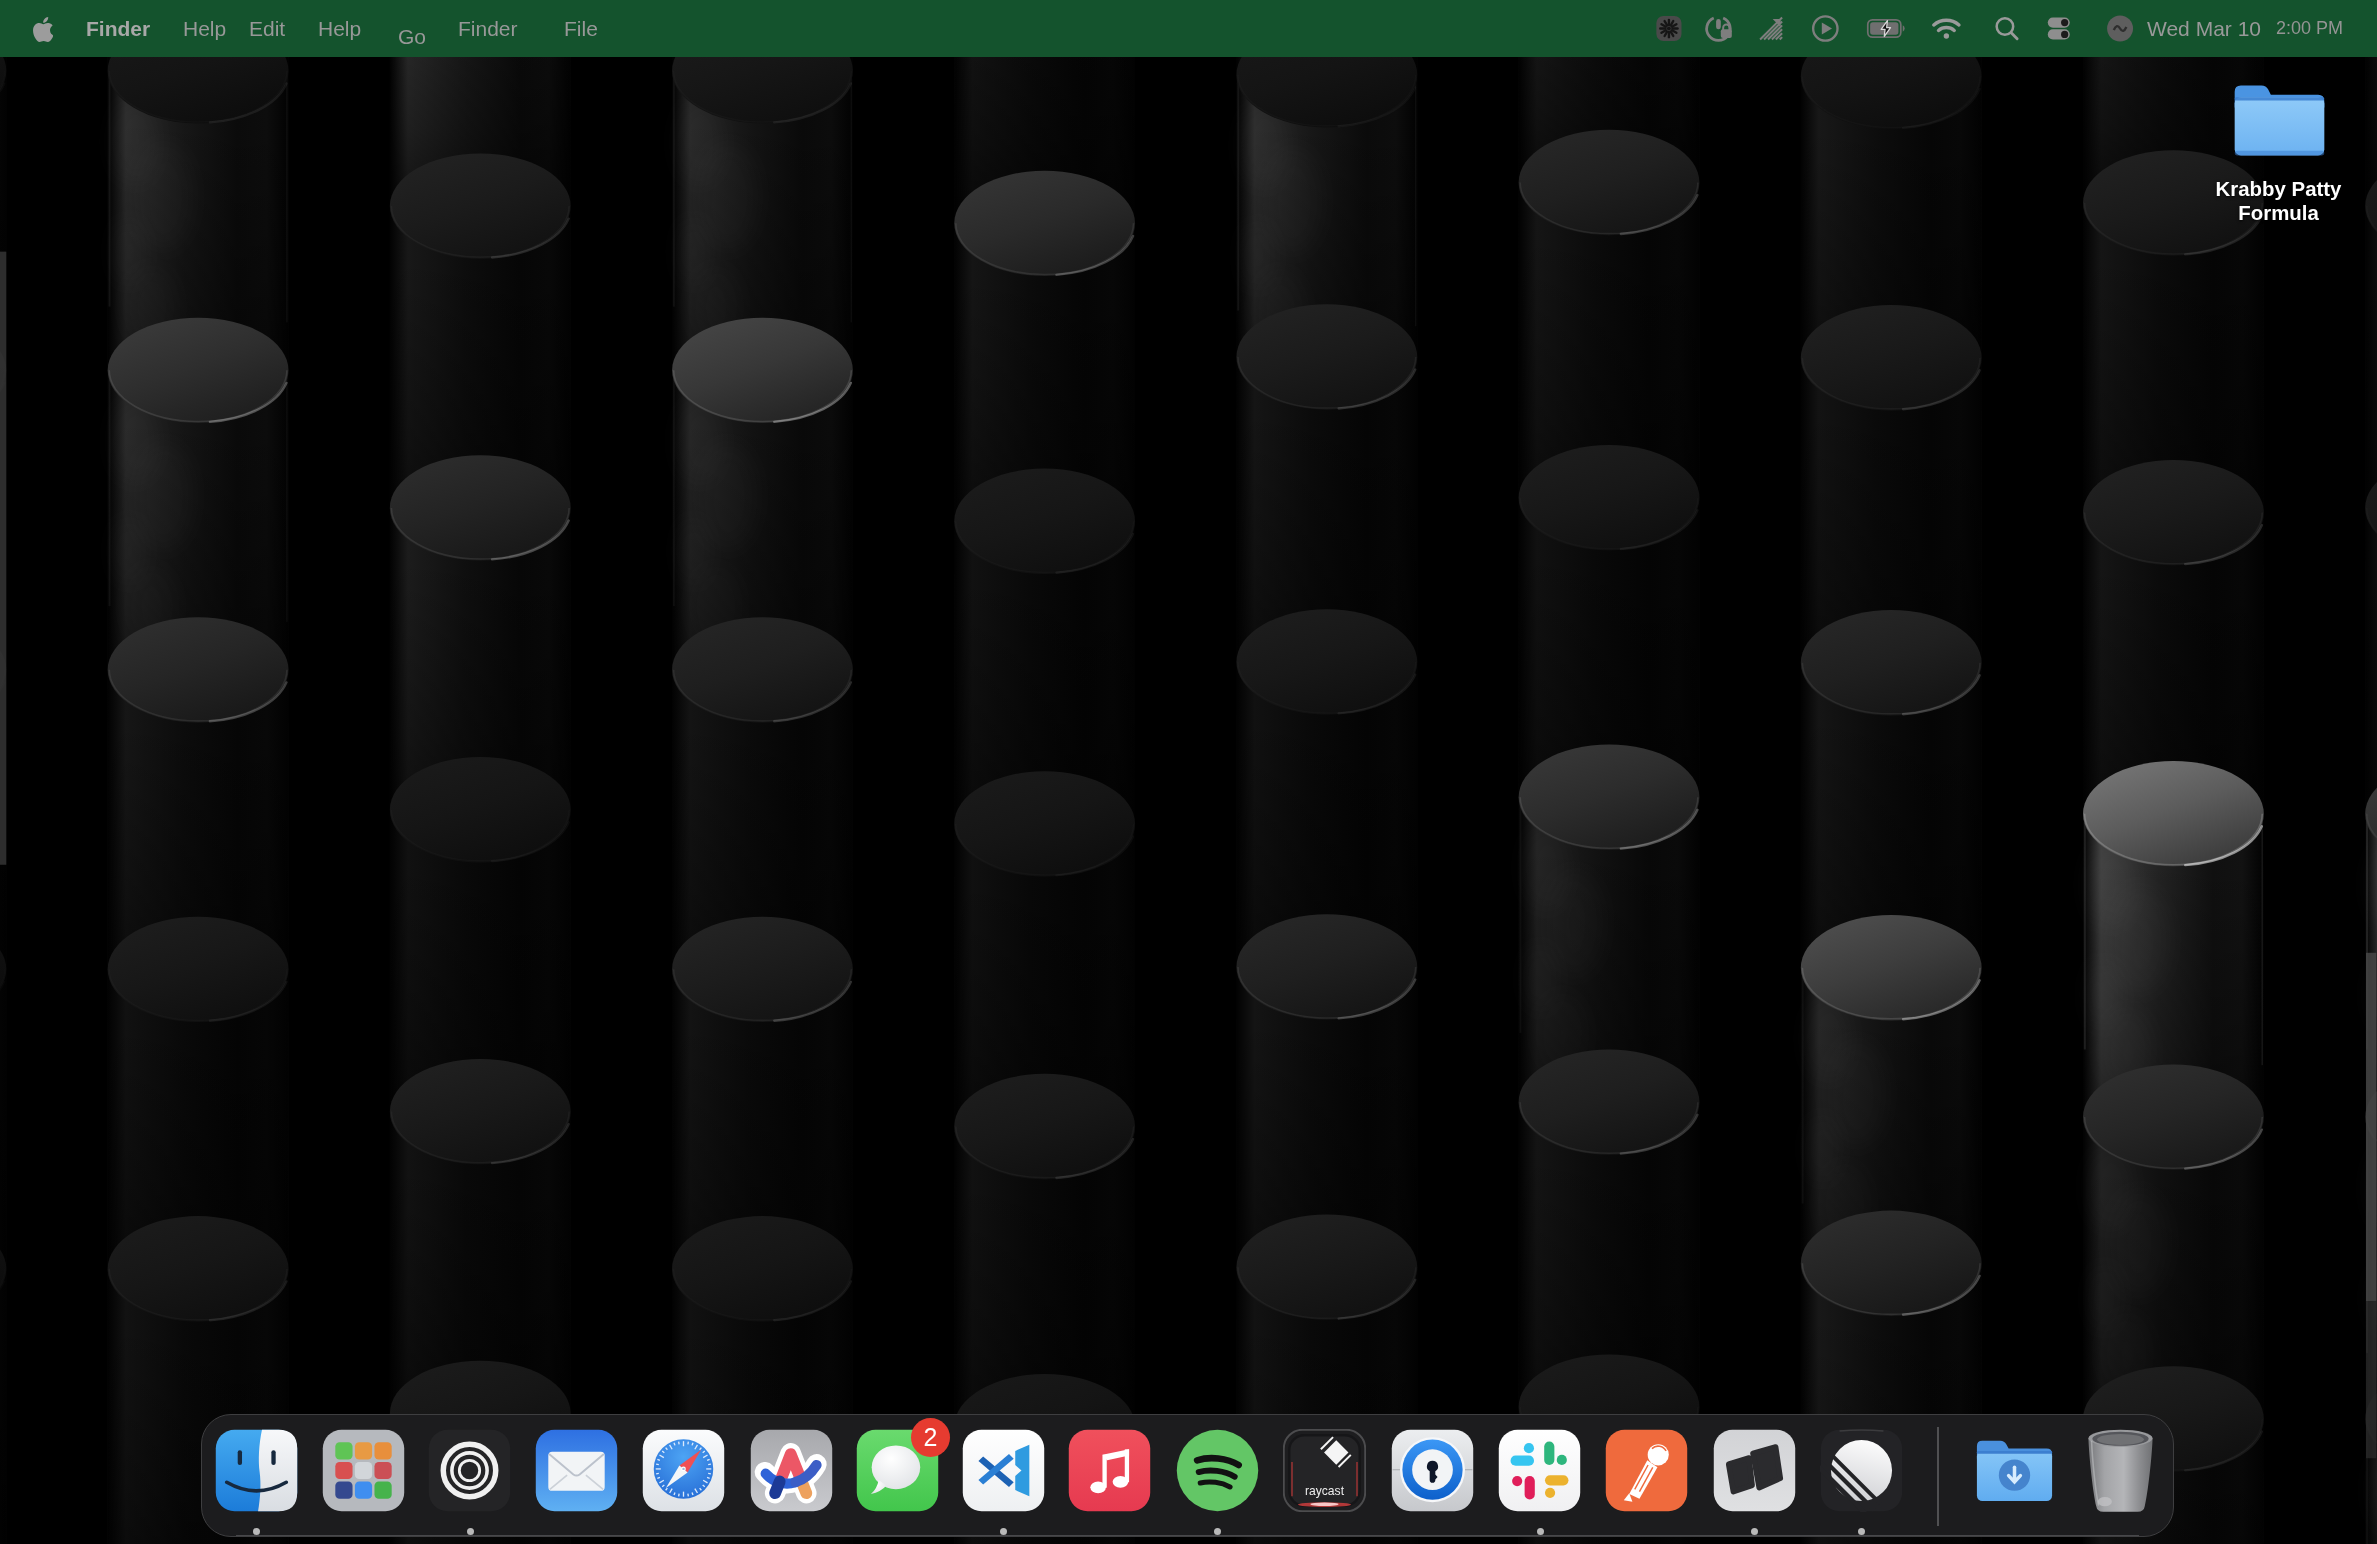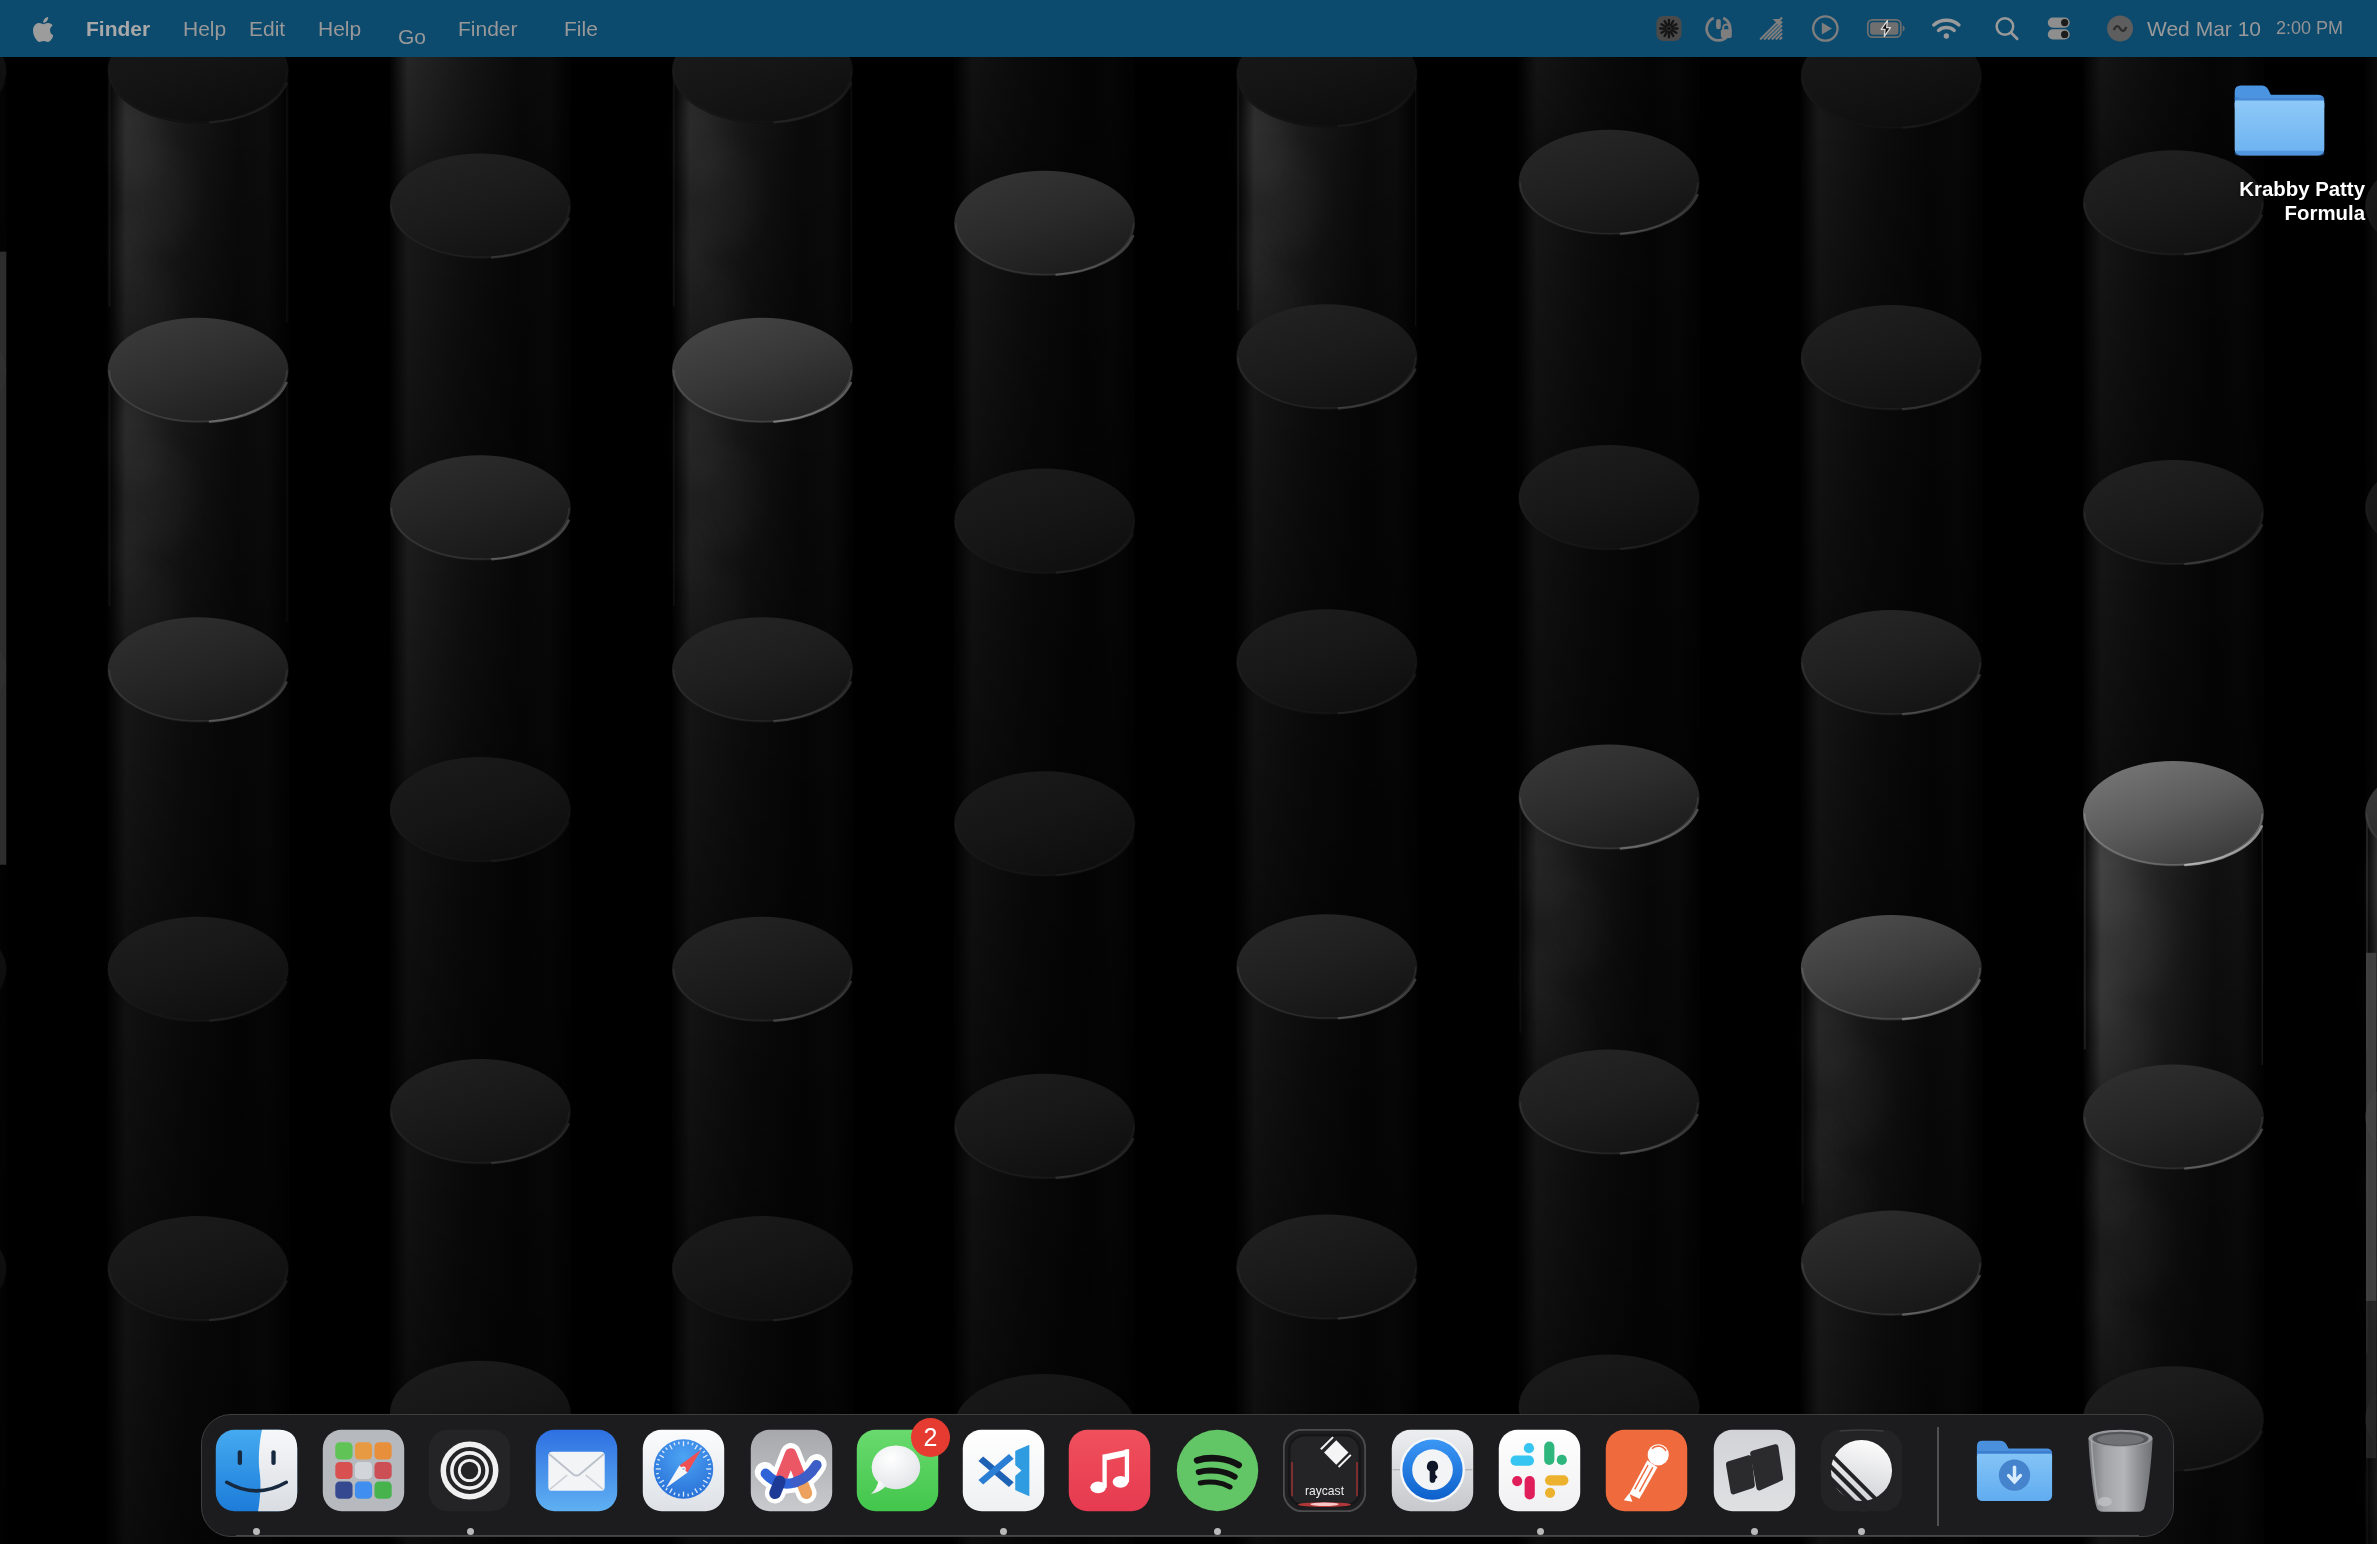--- a/index.html
+++ b/index.html
@@ -1104,21 +1104,21 @@
           <linearGradient id="fb" x1="0" y1="0" x2="0" y2="1">
             <stop offset="0" stop-color="#8fcaf8"></stop>
             <stop offset="1" stop-color="#6cb2f1"></stop>
           </linearGradient>
         </defs>
         <path d="M2 20 Q2 12 10 12 L36 12 Q42 12 44.5 17 L48 24 L108 24 Q116 24 116 32 L116 40 L2 40 Z" fill="#4a94e2"></path>
         <rect x="2" y="27" width="114" height="74" rx="8" fill="url(#fb)"></rect>
         <rect x="2" y="27" width="114" height="4" fill="#3a7ecf" opacity="0.85" rx="2"></rect>
         <rect x="2" y="95" width="114" height="6" rx="3" fill="#3a7ecf" opacity="0.55"></rect>
       </svg></div>
-<div style="position:absolute;left:2192px;top:178px;width:173px;text-align:right;color:#fff;font-weight:700;font-size:20.4px;line-height:23.6px;text-shadow:0 0.8px 3.1px rgba(0,0,0,0.95)">Krabby Patty<br>Formula</div>
+<div style="position:absolute;left:2192px;top:178px;width:173px;text-align:center;color:#fff;font-weight:700;font-size:20.4px;line-height:23.6px;text-shadow:0 0.8px 3.1px rgba(0,0,0,0.95)">Krabby Patty<br>Formula</div>
 <div style="position:absolute;left:201px;top:1414px;width:1973px;height:123px;border-radius:30px;background:#1c1c1e;border:0.8px solid #3e3e40;box-sizing:border-box"></div>
     <div style="position:absolute;left:236px;top:1535px;width:1903px;height:1.2px;background:#47474a"></div>
     <div style="position:absolute;left:1937px;top:1427px;width:1.6px;height:99px;background:#505052"></div>
     <svg width="83" height="83" viewBox="0 0 106 106" style="position:absolute;left:215px;top:1429px">
       <defs>
         <linearGradient id="fndB" x1="0" y1="0" x2="0" y2="1">
           <stop offset="0" stop-color="#45aaf0"></stop>
           <stop offset="1" stop-color="#1c7cd9"></stop>
         </linearGradient>
         <linearGradient id="fndW" x1="0" y1="0" x2="0" y2="1">
@@ -1421,21 +1421,21 @@
         </linearGradient>
       </defs>
       <path d="M12 18 C13 42 18 88 22 104 Q23 111 31 111 L75 111 Q83 111 84 104 C88 88 93 42 94 18 Z" fill="url(#trB)"></path>
       <ellipse cx="53" cy="17" rx="41" ry="11" fill="#98999c"></ellipse>
       <ellipse cx="53" cy="17.5" rx="36" ry="9" fill="#55565b"></ellipse>
       <ellipse cx="53" cy="18.5" rx="30" ry="7" fill="#707174"></ellipse>
       <ellipse cx="33" cy="98" rx="9" ry="6" fill="#c4c5c7" opacity="0.7"></ellipse>
       <path d="M16 20 C17 44 21 86 25 103" fill="none" stroke="#caccce" stroke-width="2" opacity="0.5"></path>
     </svg>
     <div style="position:absolute;left:911px;top:1418px;width:39px;height:39px;border-radius:50%;background:#e63b30;color:#fff;font-size:25px;text-align:center;line-height:39px">2</div>
-<div style="position:absolute;left:0;top:0;width:2377px;height:57px;background:#0c4a6e;font-size:21px;letter-spacing:0px">
+<div style="position:absolute;left:0;top:0;width:2377px;height:57px;background:#14532d;font-size:21px;letter-spacing:0px">
       <svg width="20.4" height="25" viewBox="0 0 814 1000" style="position:absolute;left:33px;top:16.5px">
         <path fill="#9c9c9c" d="M788.1 340.9c-5.8 4.5-108.2 62.2-108.2 190.5 0 148.4 130.3 200.9 134.2 202.2-.6 3.2-20.7 71.9-68.7 141.9-42.8 61.6-87.5 123.1-155.5 123.1s-85.5-39.5-164-39.5c-76.5 0-103.7 40.8-165.9 40.8s-105.6-57-155.5-127C46.7 790.7 0 663 0 541.8c0-194.4 126.4-297.5 250.8-297.5 66.1 0 121.2 43.4 162.7 43.4 39.5 0 101.1-46 176.3-46 28.5 0 130.9 2.6 198.3 99.2zm-234-181.5c31.1-36.9 53.1-88.1 53.1-139.3 0-7.1-.6-14.3-1.9-20.1-50.6 1.9-110.8 33.7-147.1 75.8-28.5 32.4-55.1 83.6-55.1 135.5 0 7.8 1.3 15.6 1.9 18.1 3.2.6 8.4 1.3 13.6 1.3 45.4 0 102.5-30.4 135.5-71.3z"></path>
       </svg>
       <span style="position:absolute;left:86px;top:0;line-height:57px;font-weight:700;color:#a8a8a8">Finder</span>
       <span style="position:absolute;left:183px;top:0;line-height:57px;font-weight:400;color:#989898">Help</span>
       <span style="position:absolute;left:249px;top:0;line-height:57px;font-weight:400;color:#989898">Edit</span>
       <span style="position:absolute;left:318px;top:0;line-height:57px;font-weight:400;color:#989898">Help</span>
       <span style="position:absolute;left:398px;top:8px;line-height:57px;font-weight:400;color:#989898">Go</span>
       <span style="position:absolute;left:458px;top:0;line-height:57px;font-weight:400;color:#989898">Finder</span>
       <span style="position:absolute;left:564px;top:0;line-height:57px;font-weight:400;color:#989898">File</span>

